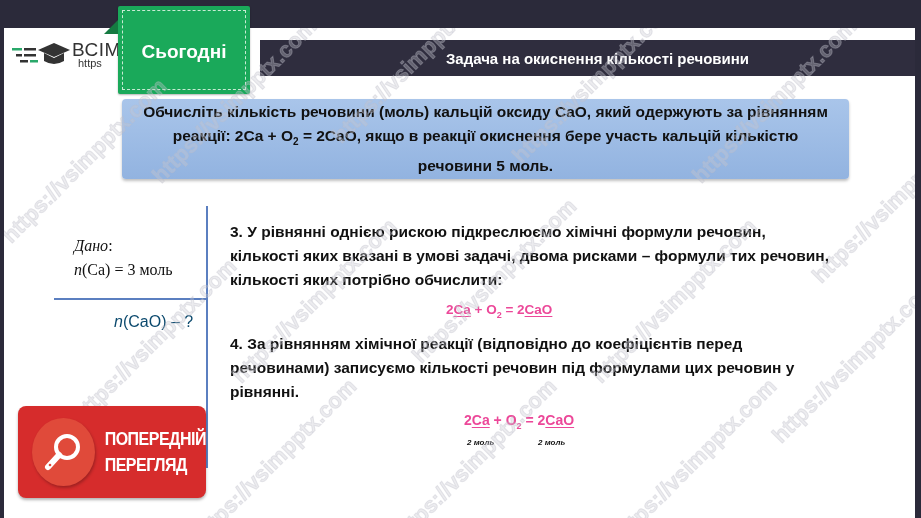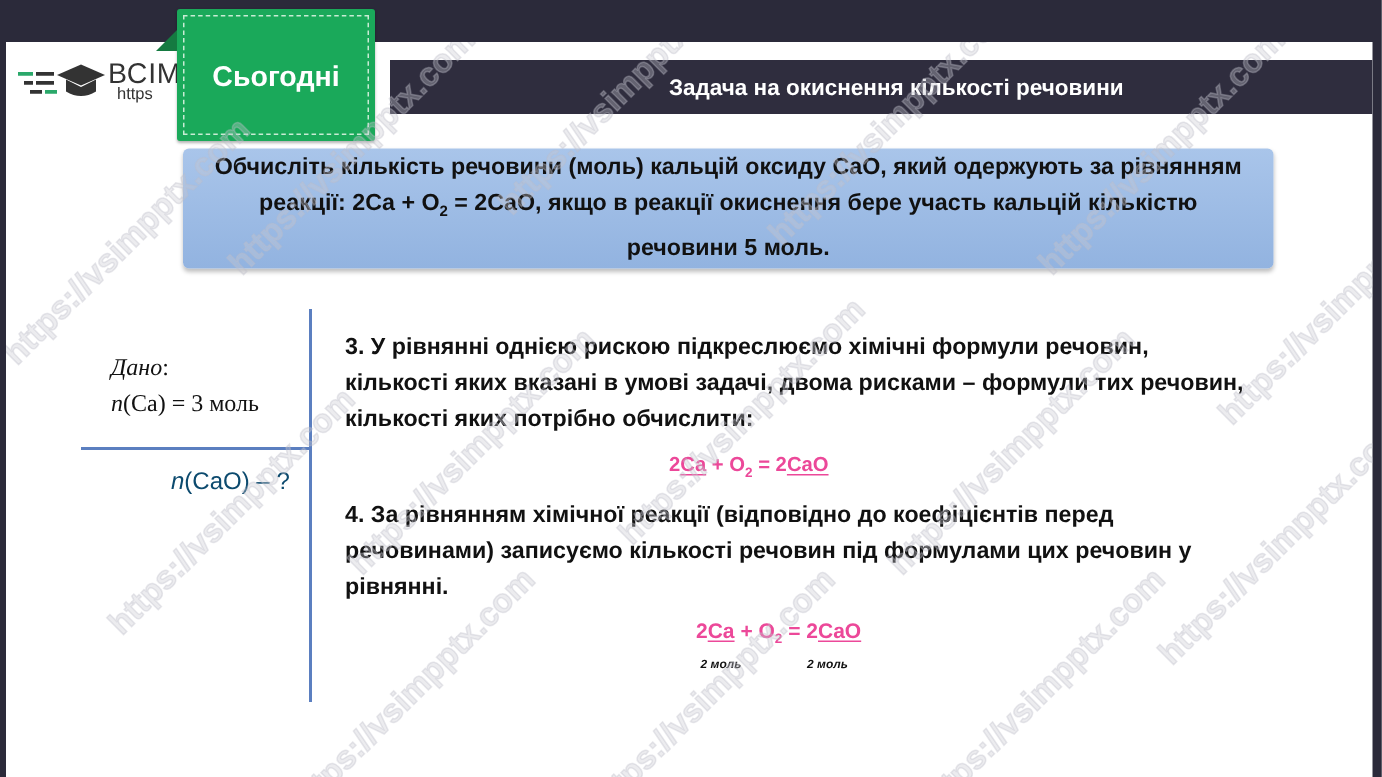--- a/index.html
+++ b/index.html
@@ -139,20 +139,33 @@
   <div class="find"><span class="it" style="font-style:italic">n</span><span>(CaO) – ?</span></div>
 
   <div class="step step3">3. У рівнянні однією рискою підкреслюємо хімічні формули речовин, кількості яких вказані в умові задачі, двома рисками – формули тих речовин, кількості яких потрібно обчислити:</div>
   <div class="eq eq1"><span>2</span><u>Ca</u><span> + O</span><sub style="font-size:9px">2</sub><span> = 2</span><u>CaO</u></div>
 
   <div class="step step4">4. За рівнянням хімічної реакції (відповідно до коефіцієнтів перед речовинами) записуємо кількості речовин під формулами цих речовин у рівнянні.</div>
   <div class="eq eq2"><span>2</span><u>Ca</u><span> + O</span><sub style="font-size:9px">2</sub><span> = 2</span><u>CaO</u></div>
   <div class="mol mol1">2 моль</div>
   <div class="mol mol2">2 моль</div>
 
+  <div class="preview">
+    <div class="circle">
+      <svg width="44" height="44" viewBox="0 0 44 44">
+        <circle cx="26" cy="17" r="11" fill="none" stroke="#fff" stroke-width="4"></circle>
+        <line x1="18" y1="25" x2="7" y2="37" stroke="#fff" stroke-width="6" stroke-linecap="round"></line>
+        <circle cx="9" cy="35" r="1.3" fill="#e04a3a"></circle>
+      </svg>
+    </div>
+    <div class="txt">
+      <div>ПОПЕРЕДНІЙ</div>
+      <div>ПЕРЕГЛЯД</div>
+    </div>
+  </div>
 
   <div class="watermark">
     <span style="left:-30px;top:120px">https://vsimpptx.com</span>
     <span style="left:120px;top:60px">https://vsimpptx.com</span>
     <span style="left:300px;top:20px">https://vsimpptx.com</span>
     <span style="left:480px;top:40px">https://vsimpptx.com</span>
     <span style="left:660px;top:60px">https://vsimpptx.com</span>
     <span style="left:780px;top:160px">https://vsimpptx.com</span>
     <span style="left:40px;top:300px">https://vsimpptx.com</span>
     <span style="left:200px;top:260px">https://vsimpptx.com</span>

